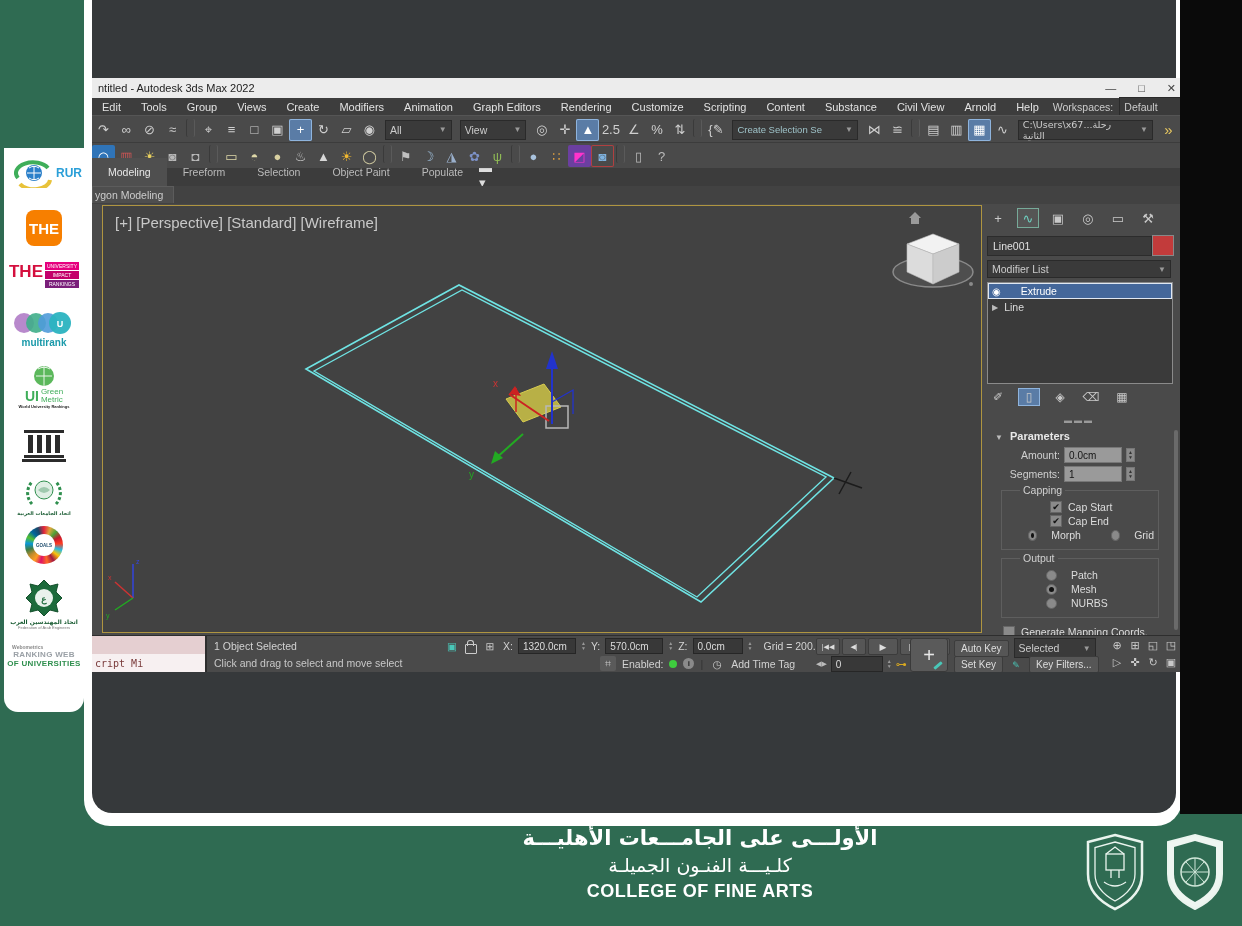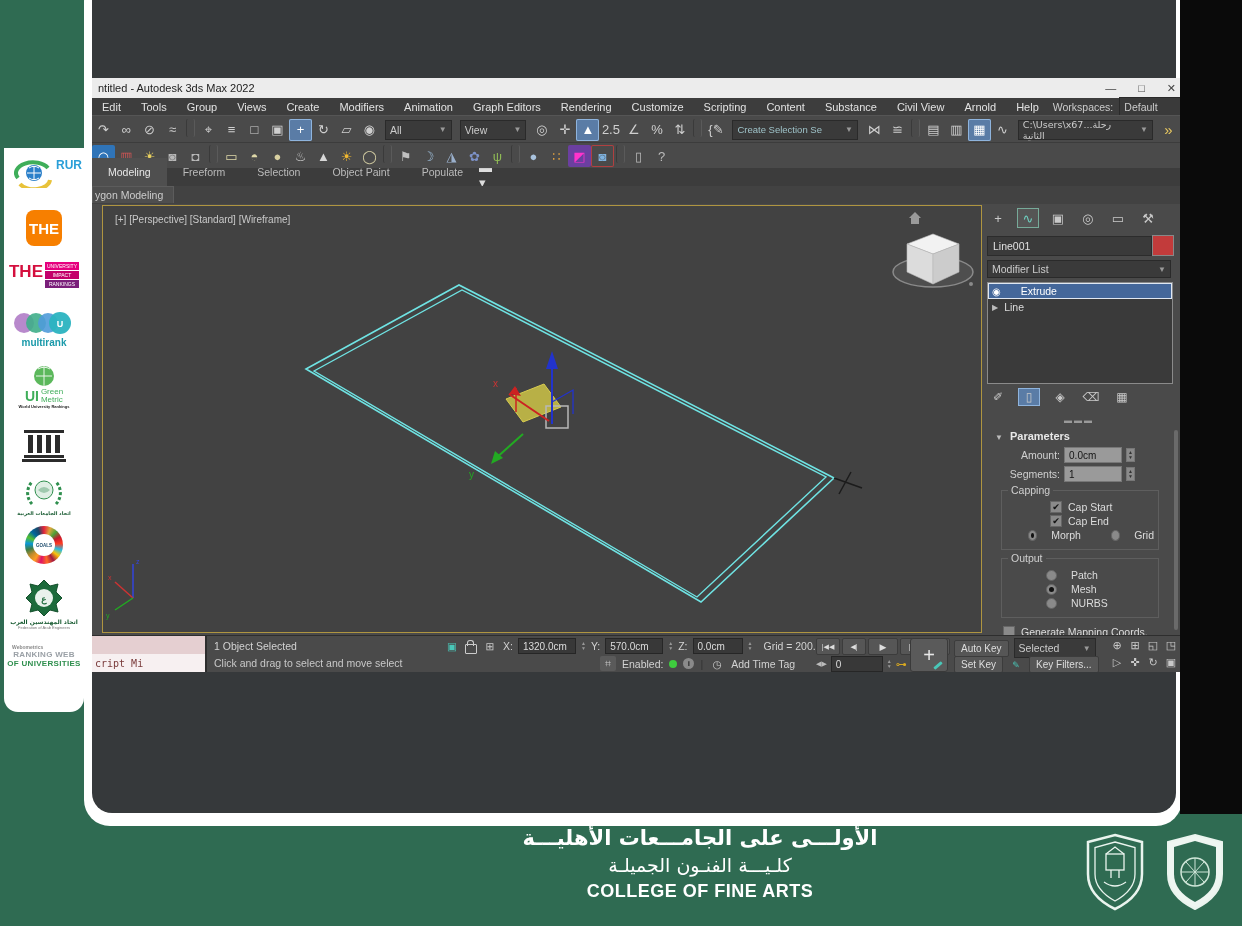--- a/index.html
+++ b/index.html
@@ -48,21 +48,21 @@
   .rtab{padding:8px 16px;}
   .rtab.active{background:#4f4f4f;color:#e8e8e8;}
   .ribbonsub{position:absolute;left:0;top:108px;width:100%;height:18px;background:#424242;
              font-size:10.5px;color:#ccc;}
   .rsub{display:inline-block;background:#4e4e4e;border:1px solid #5c5c5c;border-bottom:none;
         padding:2px 10px 2px 2px;}
 
   
   .vp{position:absolute;left:10px;top:127px;width:878px;height:426px;background:#424242;
       border:1px solid #af9540;}
-  .vplabel{position:absolute;left:12px;top:8px;color:#c9c9c9;font-size:10px;}
+  .vplabel{position:absolute;left:12px;top:8px;color:#c9c9c9;font-size:15px;}
   
   .cp{position:absolute;left:891px;top:126px;width:197px;height:431px;background:#4a4a4a;
       font-size:10.5px;}
   .cp-tabs{position:absolute;left:4px;top:4px;display:flex;gap:8px;}
   .cpt{width:22px;height:20px;display:flex;align-items:center;justify-content:center;
        color:#c9c9c9;font-size:13px;}
   .cpt.active{box-shadow:inset 0 0 0 1px #7a9;color:#6fd3c3;background:#555;}
   .cp-name{position:absolute;left:4px;top:32px;width:158px;height:18px;background:#3a3a3a;
            border:1px solid #2c2c2c;color:#e0e0e0;display:flex;align-items:center;padding-left:5px;}
   .cp-swatch{position:absolute;right:6px;top:31px;width:20px;height:19px;background:#c23b3b;
@@ -83,21 +83,21 @@
           color:#dcdcdc;}
   .phead{font-weight:bold;font-size:11px;color:#e8e8e8;padding:4px 0 2px 10px;}
   .phead .tri{font-size:8px;color:#bbb;margin-right:4px;}
   .prow{display:flex;align-items:center;justify-content:flex-end;margin:3px 38px 0 0;gap:4px;}
   .plabel{color:#d0d0d0;}
   .pfield{width:52px;height:14px;background:#9a9a9a;color:#151515;font-size:10px;
           display:flex;align-items:center;padding-left:4px;border:1px solid #777;}
   .spin{display:flex;flex-direction:column;font-size:5px;color:#333;line-height:5px;
         background:#8a8a8a;border:1px solid #777;padding:1px;}
   .group{border:1px solid #5e5e5e;margin:8px 14px 0 16px;position:relative;padding:8px 4px 6px 4px;}
-  .group .glabel{position:absolute;top:-7px;left:6px;background:#4a4a4a;padding:0 3px;color:#d0d0d0;}
+  .group .glabel{position:absolute;top:-7px;left:18px;background:#4a4a4a;padding:0 3px;color:#d0d0d0;}
   .ckrow{display:flex;align-items:center;gap:6px;margin:2px 0 2px 44px;}
   .ck{width:10px;height:10px;background:#8a8a8a;border:1px solid #666;display:flex;
       align-items:center;justify-content:center;font-size:9px;color:#111;}
   .radio{width:9px;height:9px;border-radius:50%;background:#8a8a8a;border:1px solid #666;position:relative;}
   .radio.on::after{content:"";position:absolute;inset:2px;border-radius:50%;background:#111;}
   .radrow{display:flex;align-items:center;gap:14px;margin:2px 0;}
   .cp-scroll{position:absolute;right:2px;top:226px;width:4px;height:200px;background:#6a6a6a;border-radius:2px;}
 
   
   .statusbar{position:absolute;left:0;top:557px;width:100%;height:37px;background:#4a4a4a;
@@ -536,21 +536,21 @@
 
   <div class="sidebar">
 
     <div class="logo" style="top:10px;">
       <svg width="60" height="30">
         <path d="M4,20 A16,10 0 0 1 34,10" fill="none" stroke="#3fae5a" stroke-width="4"></path>
         <path d="M36,22 A16,10 0 0 1 6,26" fill="none" stroke="#e8c23a" stroke-width="4"></path>
         <circle cx="20" cy="15" r="8" fill="#2a7fc9"></circle>
         <path d="M13,15 h14 M20,8 v14 M15,10 a9,9 0 0 1 10,0 M15,20 a9,9 0 0 0 10,0" stroke="#fff" stroke-width="1" fill="none"></path>
       </svg>
-      <span style="position:absolute;right:2px;top:0;color:#2a9fd8;font-weight:bold;font-size:12px;">RUR</span>
+      <span style="position:absolute;right:2px;top:8px;color:#2a9fd8;font-weight:bold;font-size:12px;">RUR</span>
     </div>
 
     <div class="logo" style="top:62px;">
       <span style="width:36px;height:36px;background:#f77f00;border-radius:8px;color:#fff;font-weight:bold;
                    font-size:15px;display:flex;align-items:center;justify-content:center;">THE</span>
     </div>
 
     <div class="logo" style="top:114px;flex-direction:row;gap:2px;align-items:flex-start;justify-content:center;">
       <span style="color:#d40f3e;font-weight:bold;font-size:17px;">THE</span>
       <span style="display:flex;flex-direction:column;gap:1px;">

